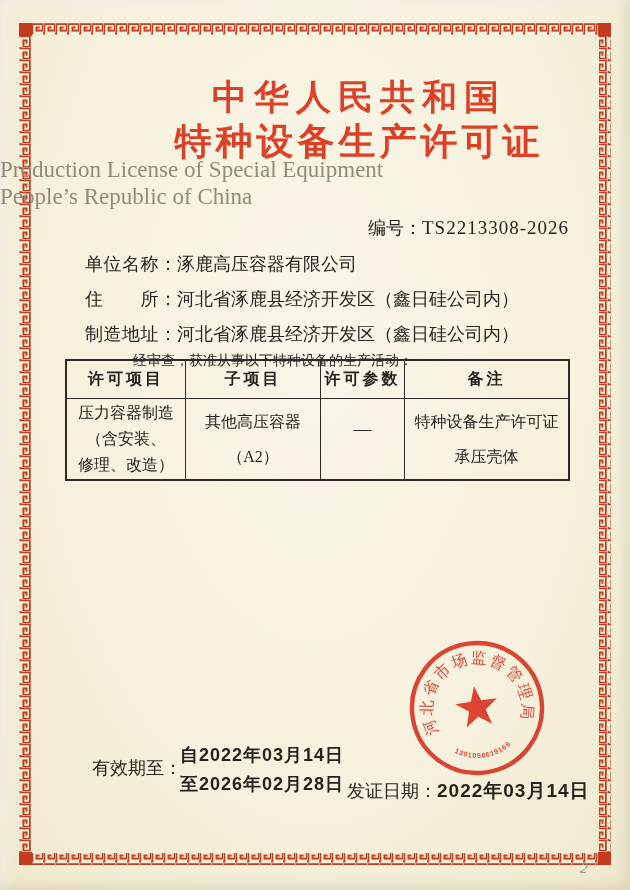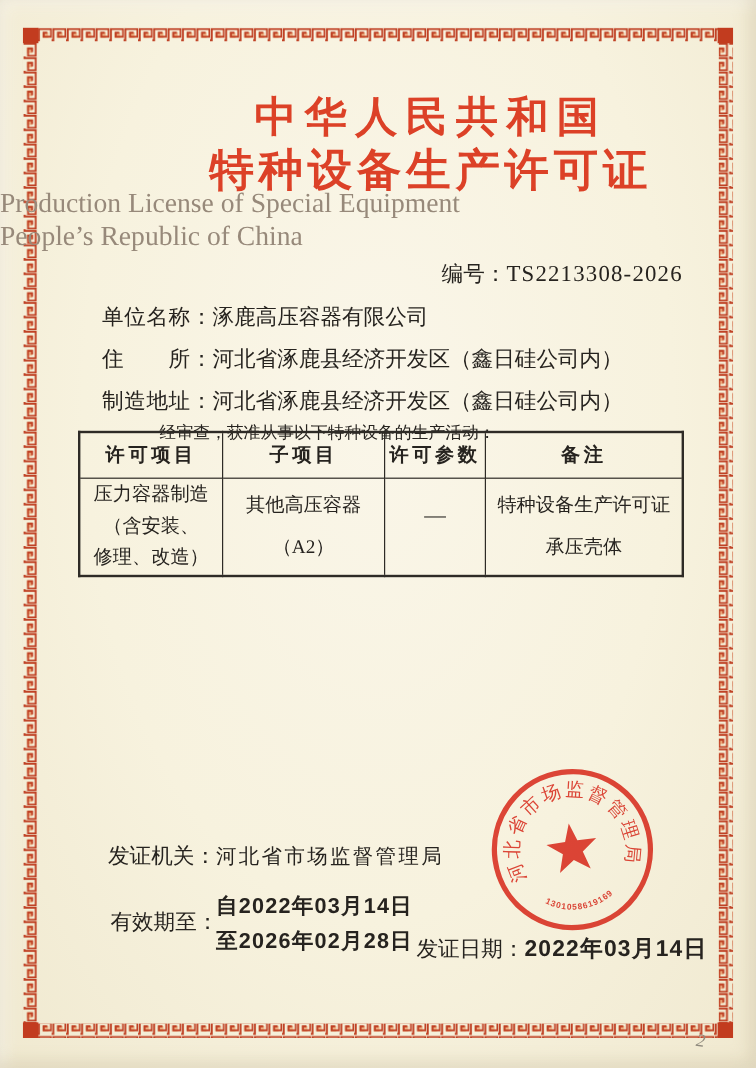--- a/index.html
+++ b/index.html
@@ -131,23 +131,20 @@
         <div class="dash-cell">—</div>
       </td>
       <td>
         <div class="cell-line">特种设备生产许可证</div>
         <div class="cell-line gap">承压壳体</div>
       </td>
     </tr>
   </tbody>
     </table>
 
-  <div class="abs issuer-line">
-    <span>发证机关：</span><span class="val">河北省市场监督管理局</span>
-  </div>
   <div class="abs validity-lbl">有效期至：</div>
   <div class="abs valid-dates">
     <div>自2022年03月14日</div>
     <div>至2026年02月28日</div>
   </div>
   <div class="abs issue-line">
     <span>发证日期：</span><span class="val">2022年03月14日</span>
   </div>
   <div class="abs page-mark">2</div>
 

